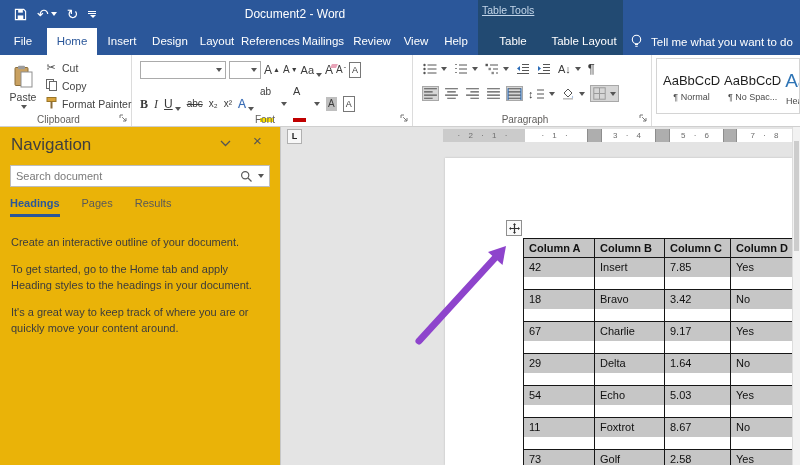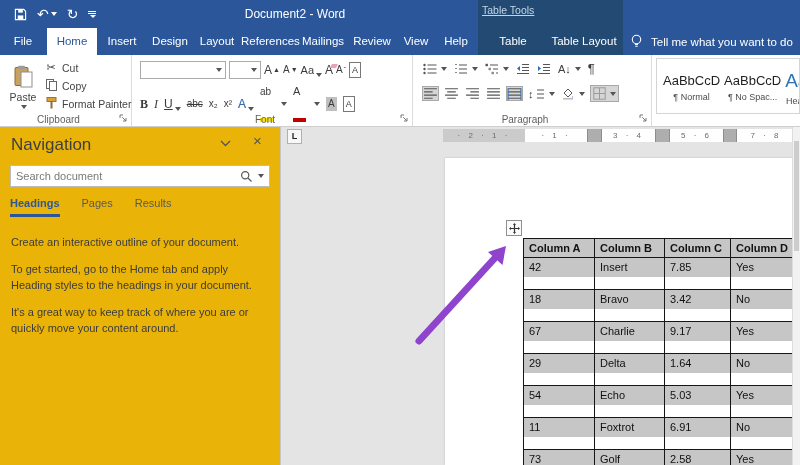--- a/index.html
+++ b/index.html
@@ -473,21 +473,21 @@
         <div class="td">
           <div class="band">Yes</div>
         </div>
         <div class="td">
           <div class="band">11</div>
         </div>
         <div class="td">
           <div class="band">Foxtrot</div>
         </div>
         <div class="td">
-          <div class="band">6.91</div>
+          <div class="band">8.67</div>
         </div>
         <div class="td">
           <div class="band">No</div>
         </div>
         <div class="td">
           <div class="band">73</div>
         </div>
         <div class="td">
           <div class="band">Golf</div>
         </div>

